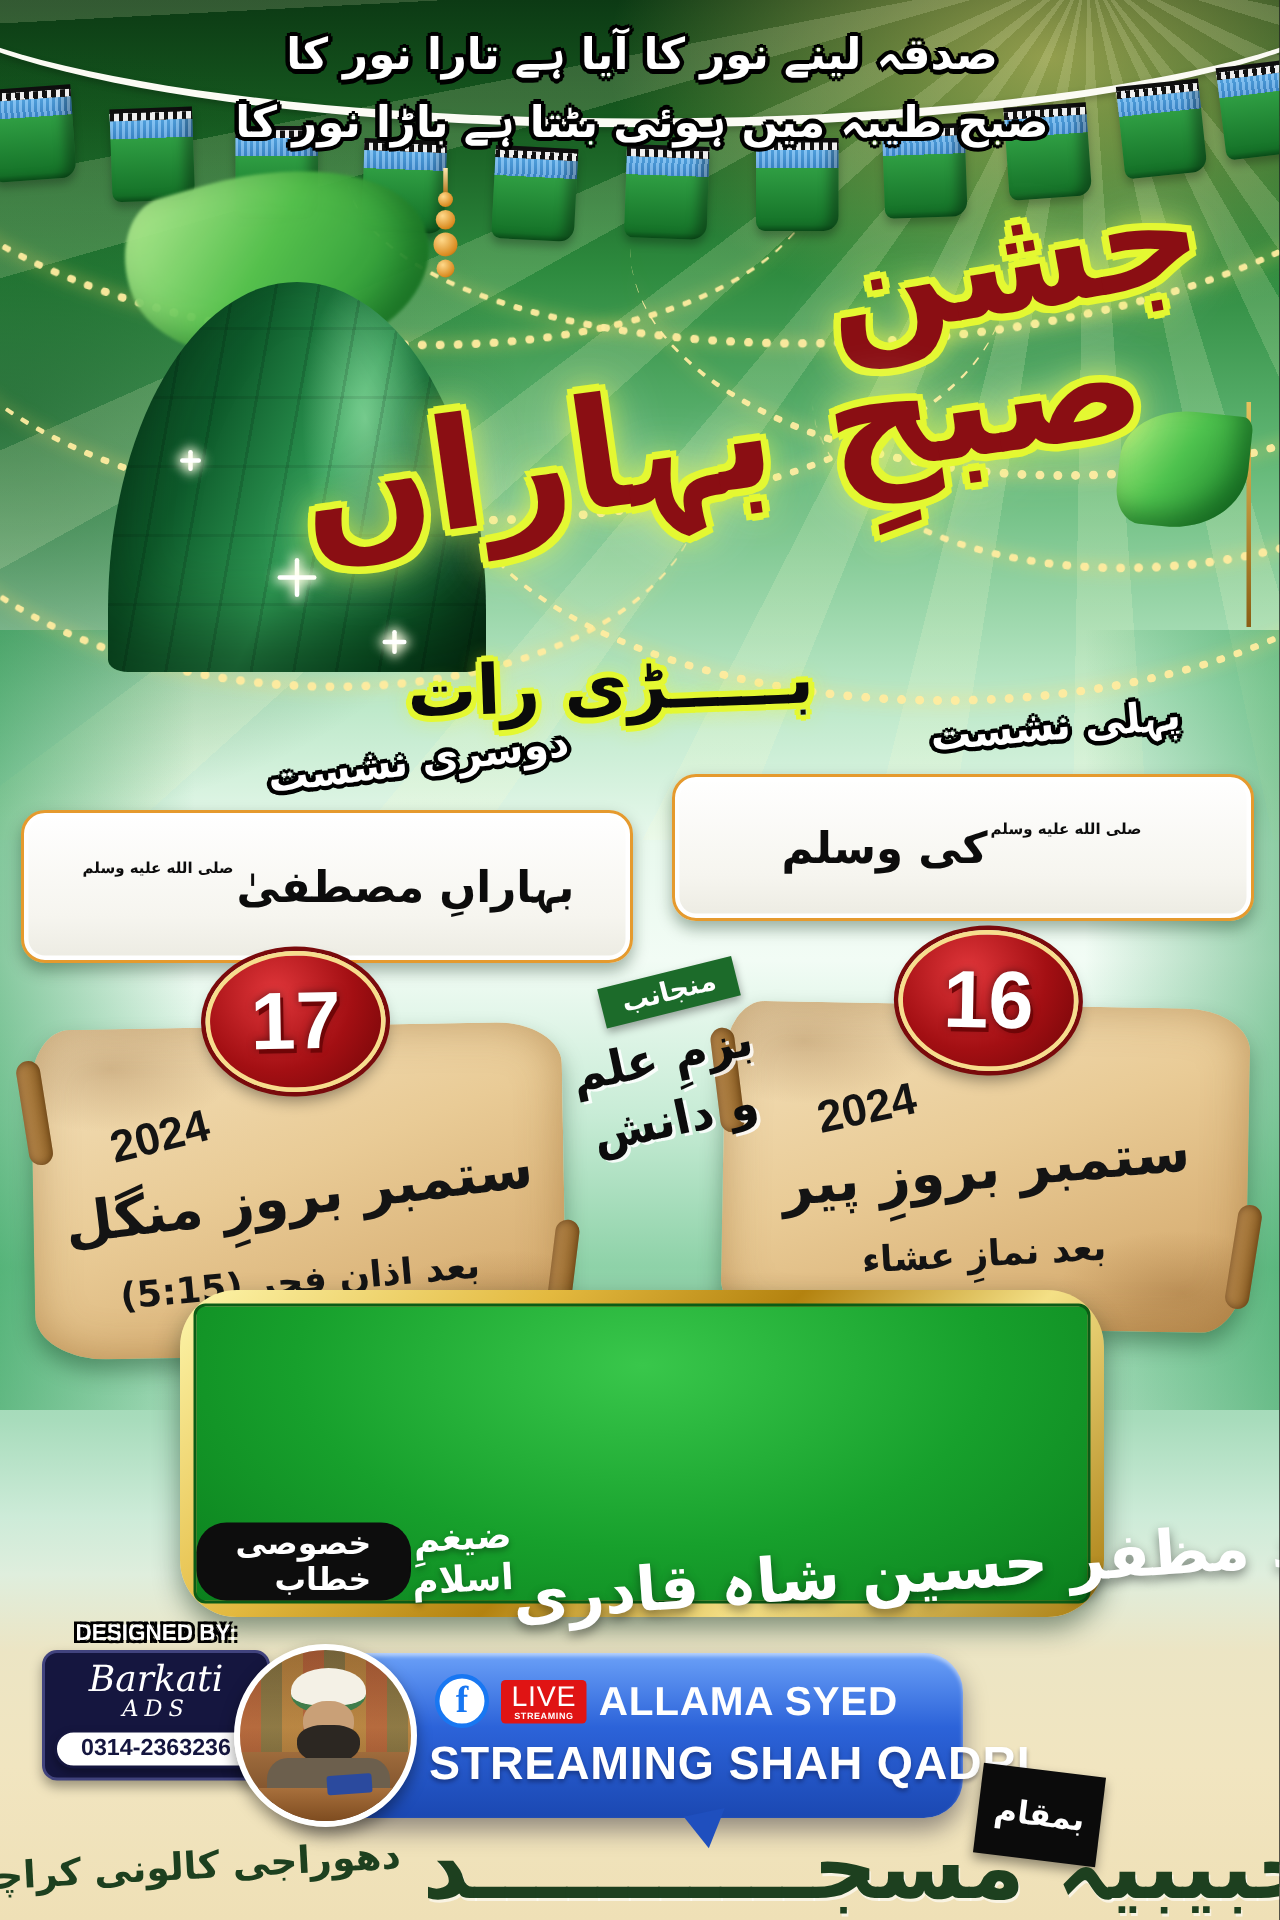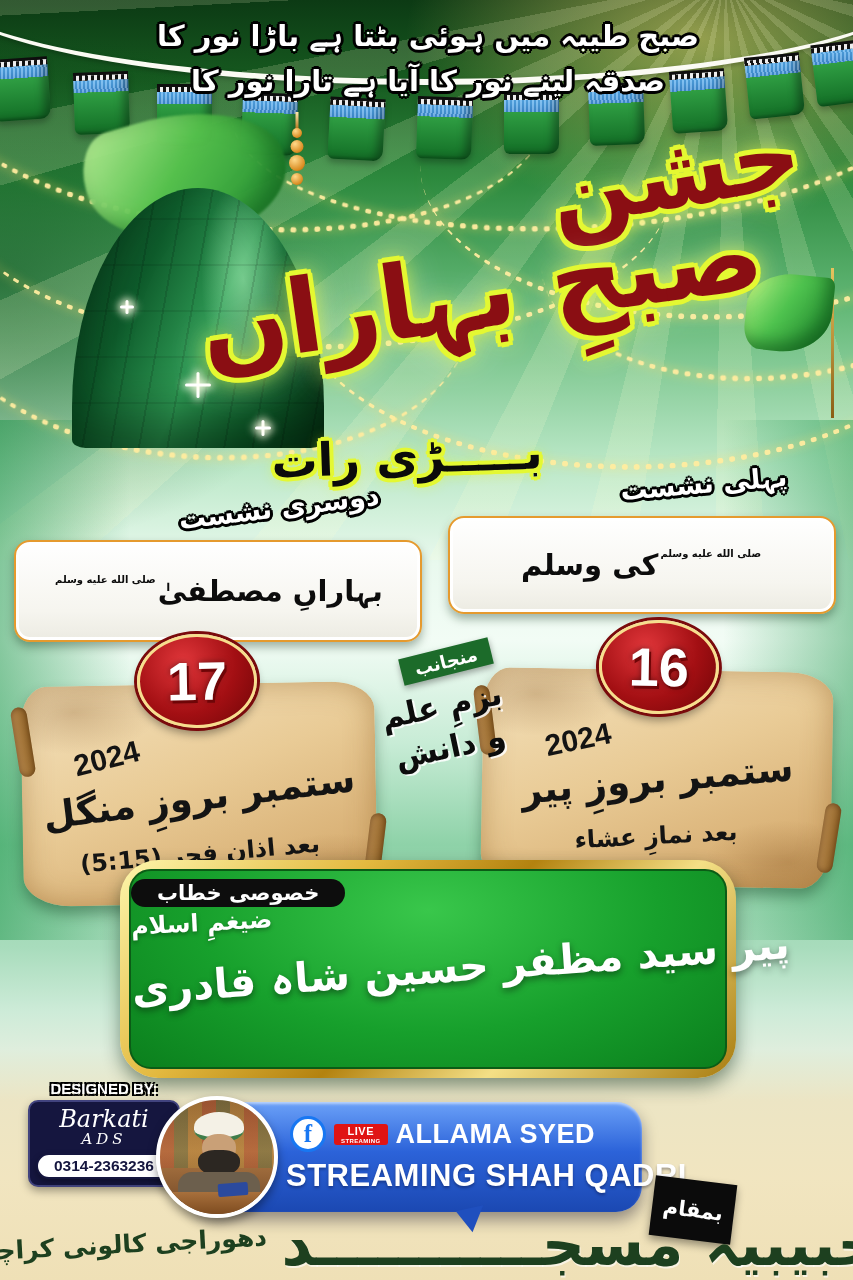--- a/index.html
+++ b/index.html
@@ -143,23 +143,23 @@
     box-shadow:0 3px 6px rgba(0,0,0,.35); }
   .org-name { margin-top:10px; color:#0c0c0c; font-weight:bold; font-size:31px;
     line-height:1.35; transform:rotate(-12deg); white-space:nowrap;
     text-shadow:2px 2px 0 rgba(255,255,255,.85); }
 
   
   .panel-frame { position:absolute; left:120px; top:860px; width:616px; height:218px;
     padding:9px; border-radius:38px;
     background:linear-gradient(135deg,#fdf6ac 0%,#e3b93f 30%,#b3820f 50%,#f4e086 70%,#a87c10 100%);
     box-shadow:0 8px 18px rgba(0,30,10,.45); }
-  .panel { width:100%; height:100%; border-radius:22px; border:2px solid #0b5c16;
+  .panel { width:100%; height:100%; border-radius:8px; border:2px solid #0b5c16;
     background:radial-gradient(ellipse at 50% 20%, #39c74b 0%, #17a02c 55%, #0b7f1d 100%);
-    display:flex; flex-direction:column; align-items:flex-start; justify-content:flex-start; }
+    display:flex; flex-direction:row; align-items:flex-end; justify-content:flex-start; }
   .panel-pill { margin-top:8px; background:#0d0d0d; color:#fff; font-weight:bold;
     font-size:21px; padding:2px 26px; border-radius:20px; }
   .panel-pre { color:#fff; font-weight:bold; font-size:24px; margin-top:2px;
     transform:rotate(-3deg); text-shadow:0 2px 4px rgba(0,0,0,.35); }
   .panel-name { color:#fff; font-weight:bold; font-size:41px; margin-top:6px; white-space:nowrap;
     transform:rotate(-4deg); text-shadow:0 3px 7px rgba(0,0,0,.45); }
 
   
   .designer { position:absolute; left:28px; top:1080px; width:152px; text-align:center; }
   .designer-heading { color:#fff; font-weight:bold; font-size:15px;
@@ -201,21 +201,21 @@
     background:linear-gradient(#a8703c,#7e4c20); }
   .photo .laptop { position:absolute; left:58px; bottom:18px; width:30px; height:13px;
     background:#2b4a9e; transform:rotate(-4deg); border-radius:2px; }
   .banner-row1 { position:absolute; left:100px; top:14px; display:flex; align-items:center; gap:8px; }
   .fb-icon { width:36px; height:36px; border-radius:50%; background:#fff;
     border:3px solid #1877f2; color:#1877f2; font-weight:bold; font-size:25px;
     display:flex; align-items:center; justify-content:center;
     font-family:"Liberation Serif", serif; }
   .live-badge { background:#e01414; color:#fff; text-align:center; border-radius:3px;
     padding:2px 7px 1px; line-height:1; font-family:"Liberation Sans", sans-serif; }
-  .live-badge .live { font-size:11px; font-weight:bold; letter-spacing:.5px; }
+  .live-badge .live { font-size:19px; font-weight:normal; letter-spacing:.5px; }
   .live-badge .streaming { font-size:6px; font-weight:bold; letter-spacing:.4px; margin-top:1px; }
   .banner-l1 { color:#fff; font-weight:bold; font-size:27px; letter-spacing:.5px;
     font-family:"Liberation Sans", sans-serif; white-space:nowrap; }
   .banner-l2 { position:absolute; left:96px; right:6px; top:56px; text-align:center;
     color:#fff; font-weight:bold; font-size:31px; letter-spacing:.5px;
     font-family:"Liberation Sans", sans-serif; white-space:nowrap;
     text-shadow:0 2px 3px rgba(0,0,30,.35); }
 
   
   .venue-badge { position:absolute; left:652px; top:1180px; width:82px; height:60px;
@@ -269,22 +269,22 @@
   </div>
   <div class="sparkle" style="left:185px;top:372px;"></div>
   <div class="sparkle" style="left:255px;top:420px;width:16px;height:16px;"></div>
   <div class="sparkle" style="left:120px;top:300px;width:14px;height:14px;"></div>
   <div class="flag-right">
     <div class="pole"></div>
       <div class="cloth"></div>
   </div>
 
   <div class="couplet rtl o-black">
+    <div>صدقہ لینے نور کا آیا ہے تارا نور کا</div>
     <div>صبح طیبہ میں ہوئی بٹتا ہے باڑا نور کا</div>
-    <div>صدقہ لینے نور کا آیا ہے تارا نور کا</div>
   </div>
 
   <div class="title-l1 rtl">جشن</div>
   <div class="title-l2 rtl">صبحِ بہاراں</div>
   <div class="subtitle rtl">بـــــڑی رات</div>
 
   <div class="session-label o-black rtl" style="left:620px;top:468px;transform:rotate(-5deg);">پہلی نشست</div>
   <div class="session-box rtl" style="left:448px;top:516px;width:388px;height:98px;">
     <span class="durood">صلى الله عليه وسلم</span>
     <span>کی وسلم</span>

